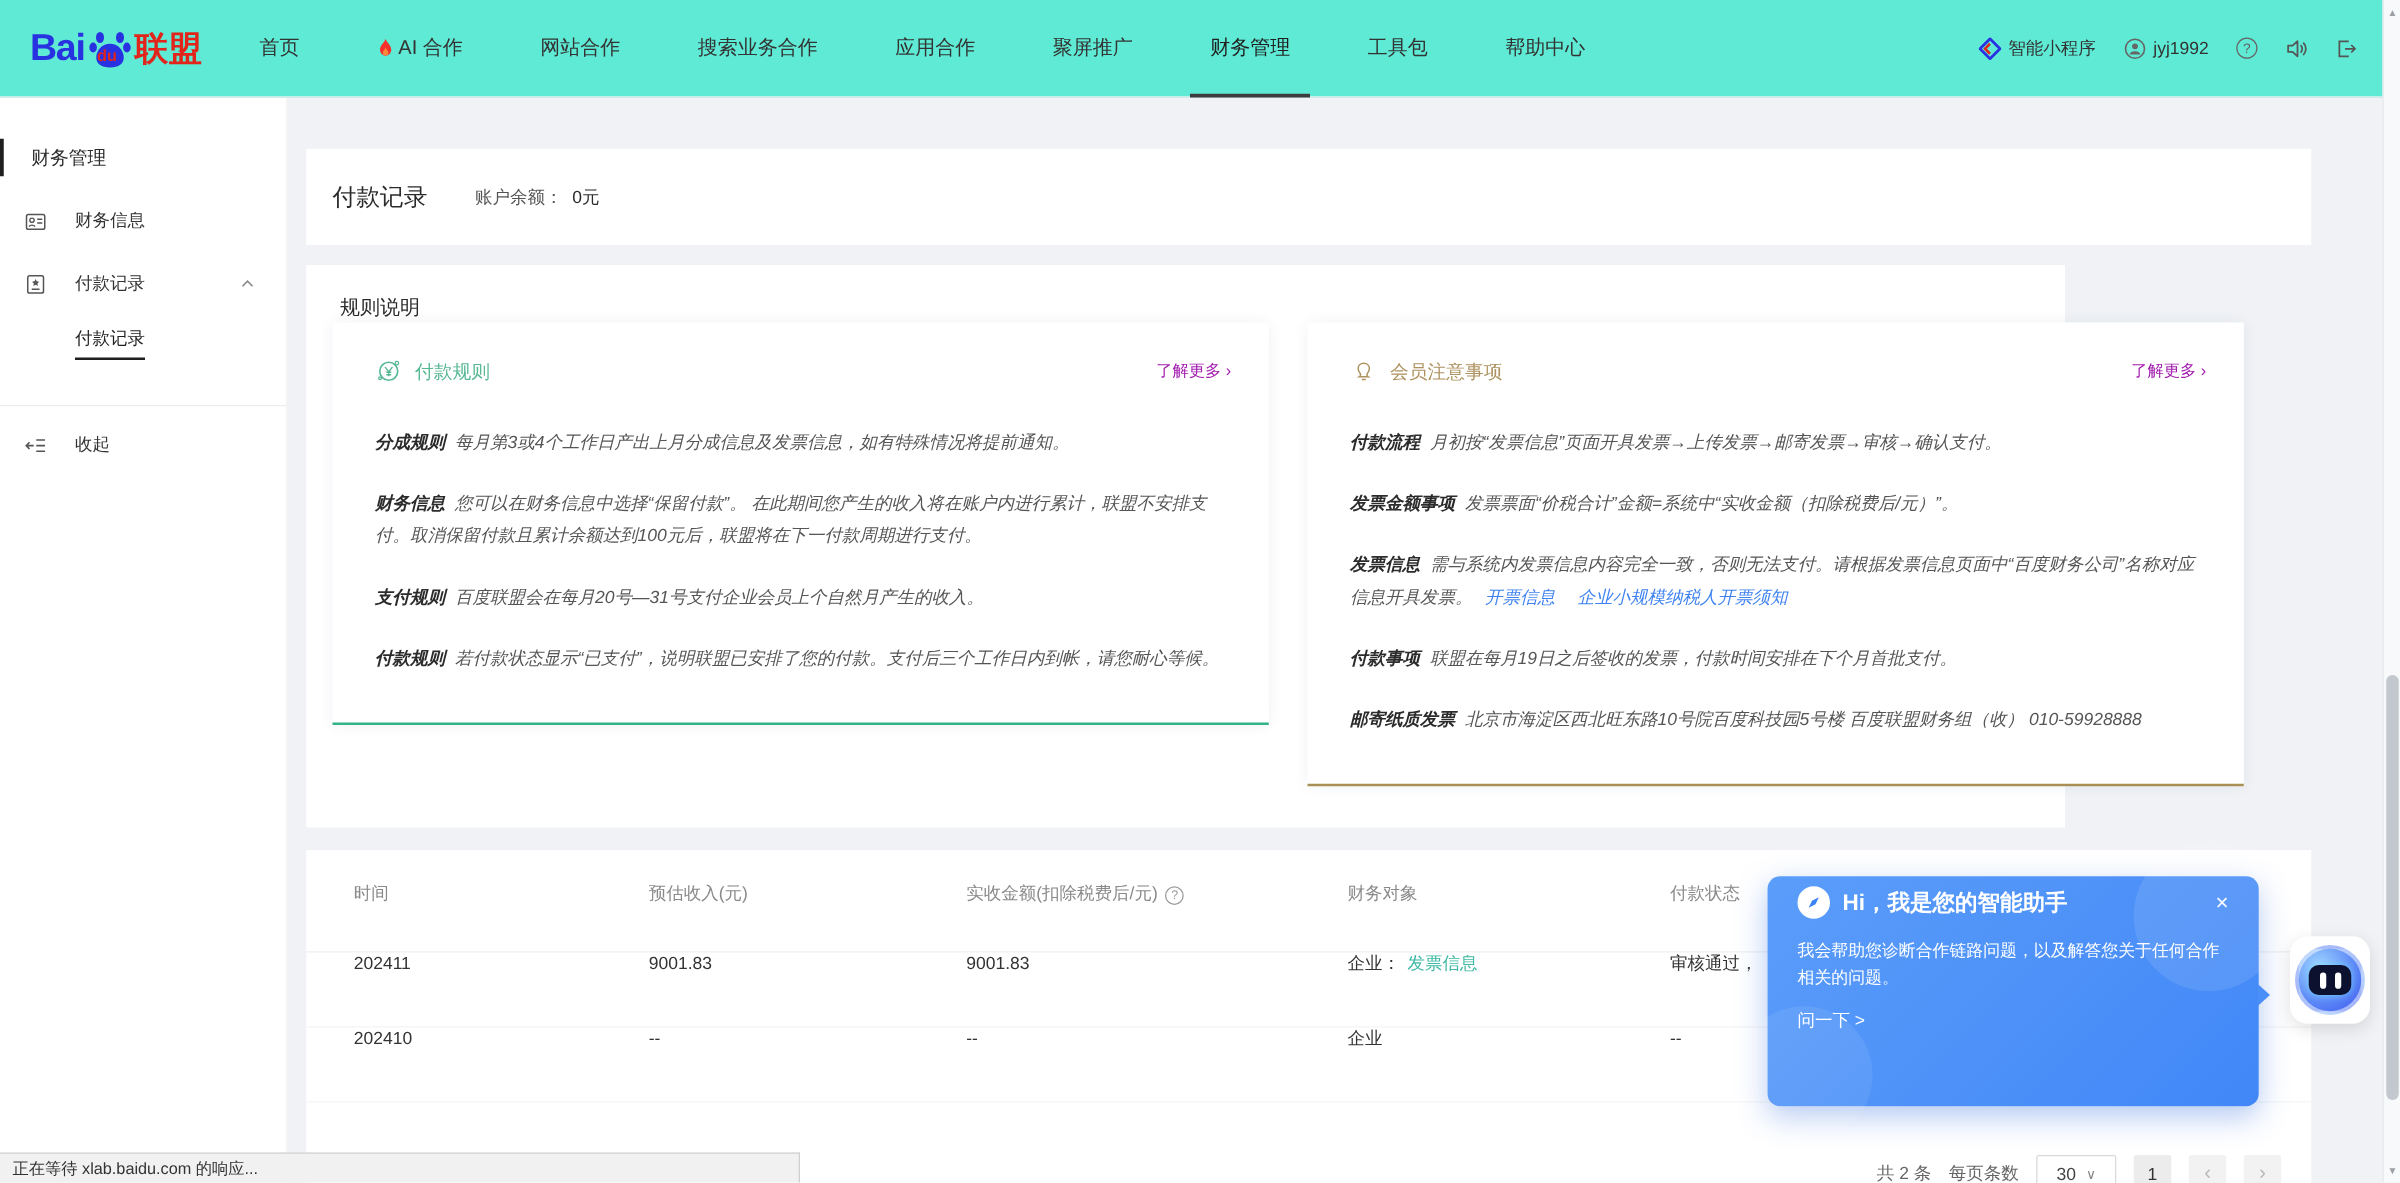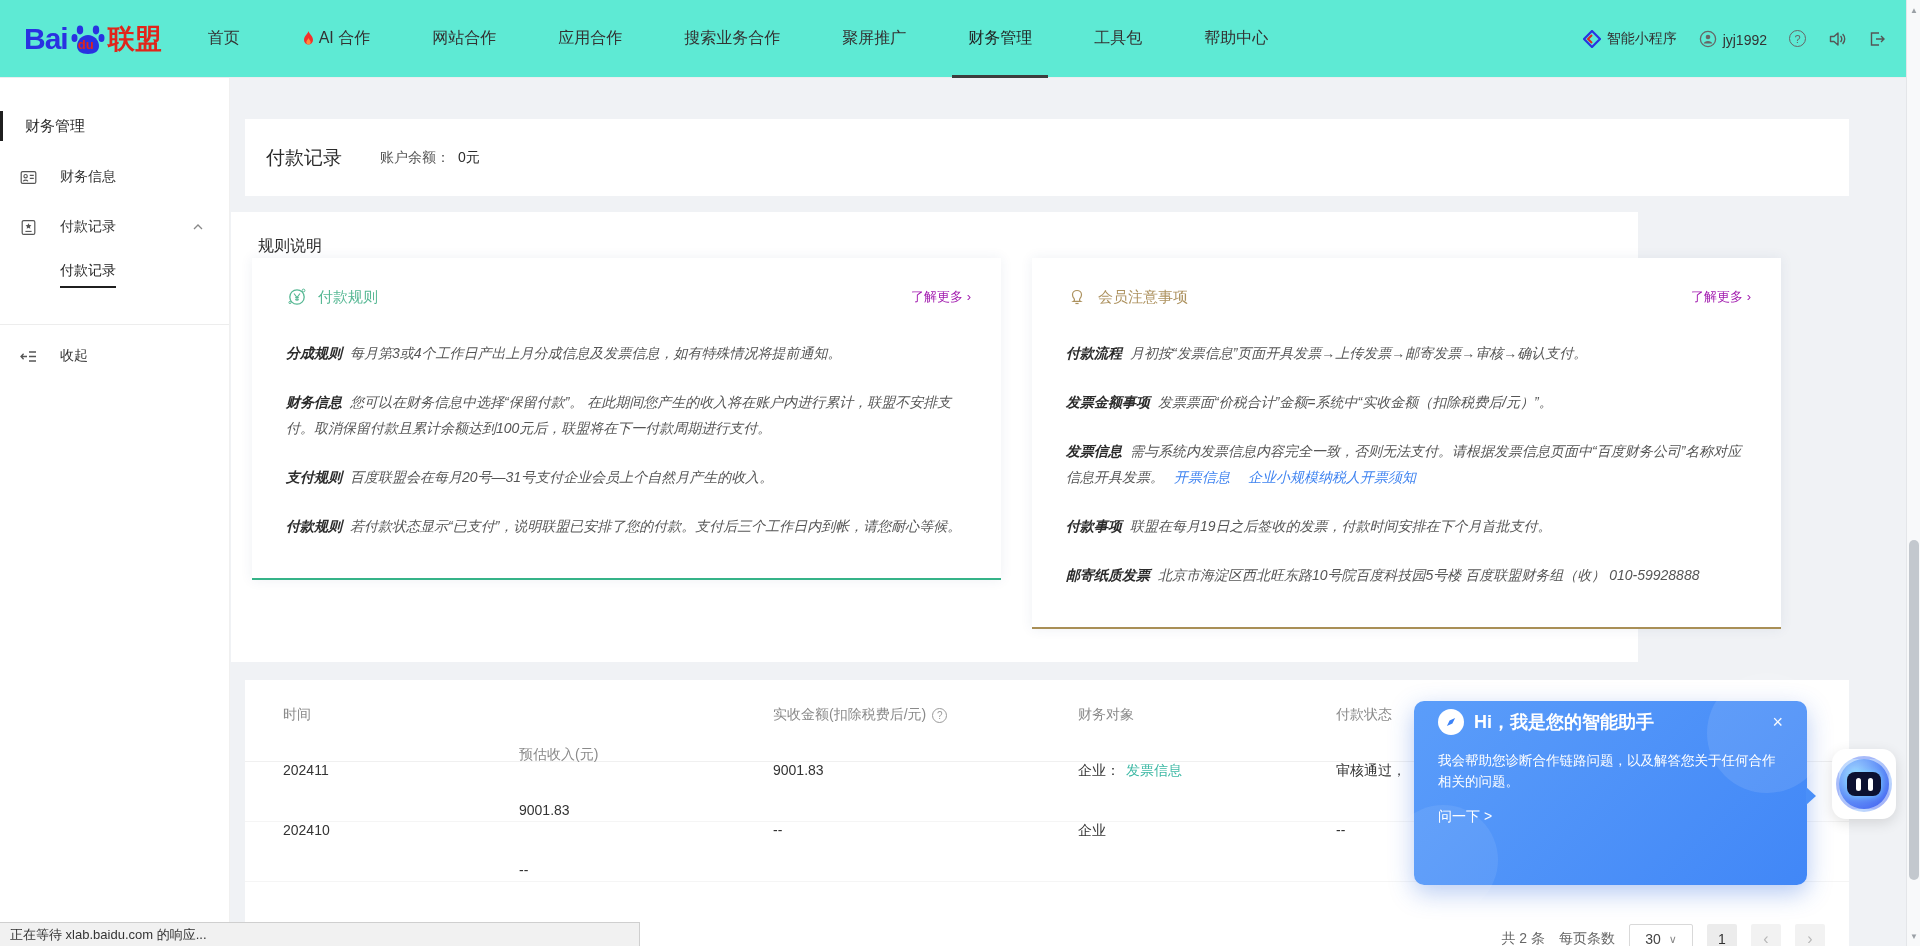--- a/index.html
+++ b/index.html
@@ -12,21 +12,21 @@
   .logo { display:flex; align-items:center; cursor:pointer; }
   .logo .bai { font-size:30px; font-weight:bold; color:#2932e1; letter-spacing:-1px; }
   .logo .paw { position:relative; width:36px; height:36px; margin:0 2px; }
   .logo .du  { position:absolute; left:8px; top:16px; font-size:13px; font-weight:bold; color:#e1251b; }
   .logo .union { font-size:27px; font-weight:bold; color:#e1251b; }
   .mainnav { display:flex; align-items:stretch; height:78px; margin-left:30px;gap:30px; }
   .nav-item { display:flex; align-items:center; gap:4px; padding:0 16px; font-size:16px; color:#333; cursor:pointer; }
   .nav-item.active { color:#1f1f1f; border-bottom:3px solid #3d3d3d; padding-top:3px; }
   .flame { width:13px; height:16px; display:inline-block; }
   .topbar-right { margin-left:auto; display:flex; align-items:center; gap:22px; }
-  .tb-chip { display:flex; align-items:flex-end; gap:6px; font-size:14px; color:#333; cursor:pointer; }
+  .tb-chip { display:flex; align-items:flex-start; gap:6px; font-size:14px; color:#333; cursor:pointer; }
   .circle-q { width:17px; height:17px; border:1px solid #666; border-radius:50%; font-size:11px; color:#666;
               display:flex; align-items:center; justify-content:center; cursor:pointer; }
   .tb-icon { width:18px; height:18px; display:inline-block; cursor:pointer; }
 
   
   .sidebar { position:absolute; left:0; top:78px; width:230px; height:868px; background:#fff; border-right:1px solid #f0f0f0; }
   .side-title { position:relative; height:52px; display:flex; align-items:center; padding-left:25px;
                 font-size:15px; color:#2b2b2b; margin-top:22px; }
   .side-title .indicator { position:absolute; left:0; top:11px; width:3px; height:30px; background:#1f1f1f; }
   .side-item { height:50px; display:flex; align-items:center; padding-left:20px; font-size:14px; color:#333; cursor:pointer; }
@@ -39,21 +39,21 @@
   .side-collapse .s-icon { width:17px; height:17px; margin-right:23px; }
 
   
   .panel { position:absolute; background:#fff; }
   .panel-title { left:245px; top:119px; width:1604px; height:77px; display:flex; align-items:center; padding-left:21px; }
   .pt-title { font-size:19px; font-weight:500; color:#2b2b2b; }
   .pt-balance { margin-left:38px; font-size:14px; }
   .pt-balance .lab { color:#555;text-align:right; }
   .pt-balance .val { color:#2b2b2b; margin-left:4px; }
 
-  .panel-rules { left:231px; top:212px; width:1407px; height:450px; }
+  .panel-rules { left:245px; top:212px; width:1407px; height:450px; }
   .rules-heading { position:absolute; left:27px; top:24px; font-size:16px; color:#2b2b2b; }
   .rule-card { position:absolute; top:46px; width:749px; background:#fff; box-shadow:0 0 12px rgba(40,70,120,.08);
                padding:28px 30px 0 34px; }
   .rule-card.left  { left:21px;  height:322px; border-bottom:2px solid #35b388; }
   .rule-card.right { left:801px; height:371px; border-bottom:2px solid #a98f56; }
   .rc-head { display:flex; align-items:center; }
   .rc-ic { width:22px; height:22px; margin-right:10px; }
   .rc-title { font-size:15px; }
   .rule-card.left  .rc-title { color:#57b894; }
   .rule-card.right .rc-title { color:#ad925f; }
@@ -61,21 +61,21 @@
   .rc-body { margin-top:32px; font-size:14px; color:#555; line-height:26px;font-style:italic; }
   .rc-body p { margin-bottom:23px; }
   .rc-body b { color:#2b2b2b; margin-right:8px; font-weight:bold; }
   .rc-link { color:#3f83f0; text-decoration:none; margin-left:18px; cursor:pointer; }
   .rc-link.first { margin-left:10px; }
 
   .panel-table { left:245px; top:680px; width:1604px; height:290px; padding-top:26px; }
   .t-row { display:flex; align-items:flex-start; padding-left:38px; }
   .t-head { height:56px; border-bottom:1px solid #f0f0f0; font-size:14px; color:#8a8a8a; }
   .t-body { height:60px; border-bottom:1px solid #f5f5f5; font-size:14px; color:#333; }
-  .tc1 { width:236px; } .tc2 { width:254px;margin-top:40px; } .tc3 { width:305px; } .tc4 { width:258px; } .tc5 { flex:1; }
+  .tc1 { width:236px; } .tc2 { width:254px; } .tc3 { width:305px; } .tc4 { width:258px; } .tc5 { flex:1; }
   .thelp { display:inline-flex; width:15px; height:15px; border:1px solid #9a9a9a; border-radius:50%;
            font-size:10px; color:#9a9a9a; align-items:center; justify-content:center; margin-left:6px; cursor:pointer; }
   .t-link { color:#3cb8a4; margin-left:6px; cursor:pointer; }
 
   .pagination { position:absolute; right:24px; top:244px; display:flex; align-items:center; gap:14px;
                 font-size:14px; color:#666; }
   .pg-select { width:64px; height:30px; border:1px solid #d9d9d9; border-radius:2px; display:flex; align-items:center;
                justify-content:center; gap:8px; color:#444; cursor:pointer; background:#fff; }
   .pg-select .sel-chev { font-size:11px; color:#888; }
   .pg-page { width:30px; height:30px; background:#ececec; border-radius:2px; display:flex; align-items:center;
@@ -153,24 +153,24 @@
             <path d="M6.5 0C7 3 11 4.6 11 9a4.5 4.5 0 0 1-9 0C2 4.6 6 3 6.5 0z" fill="#f3302b"></path>
             <path d="M6.5 7c.3 1.6 2.2 2.3 2.2 4.2a2.2 2.2 0 0 1-4.4 0C4.3 9.3 6.2 8.6 6.5 7z" fill="#ff8a3c"></path>
           </svg>
       </span>
       <span>AI 合作</span>
     </div>
     <div class="nav-item">
         <span>网站合作</span>
       </div>
     <div class="nav-item">
+        <span>搜索业务合作</span>
+      </div>
+    <div class="nav-item">
         <span>应用合作</span>
-      </div>
-    <div class="nav-item">
-        <span>搜索业务合作</span>
       </div>
     <div class="nav-item">
         <span>聚屏推广</span>
       </div>
     <div class="nav-item active">
         <span>财务管理</span>
       </div>
     <div class="nav-item">
         <span>工具包</span>
       </div>

